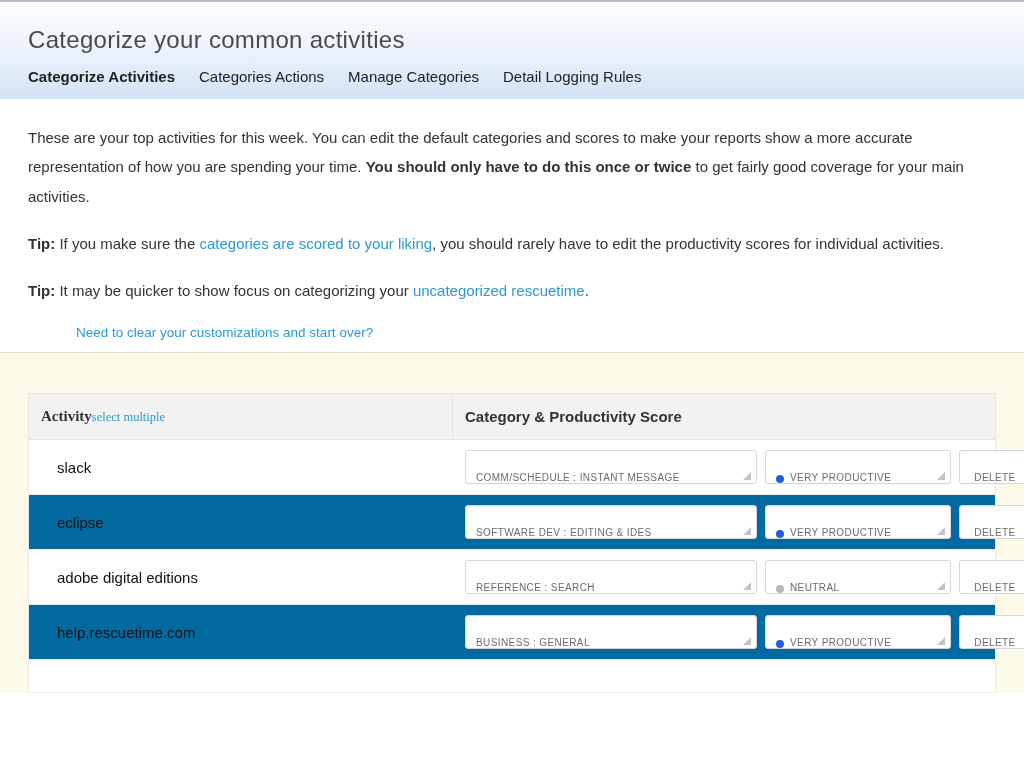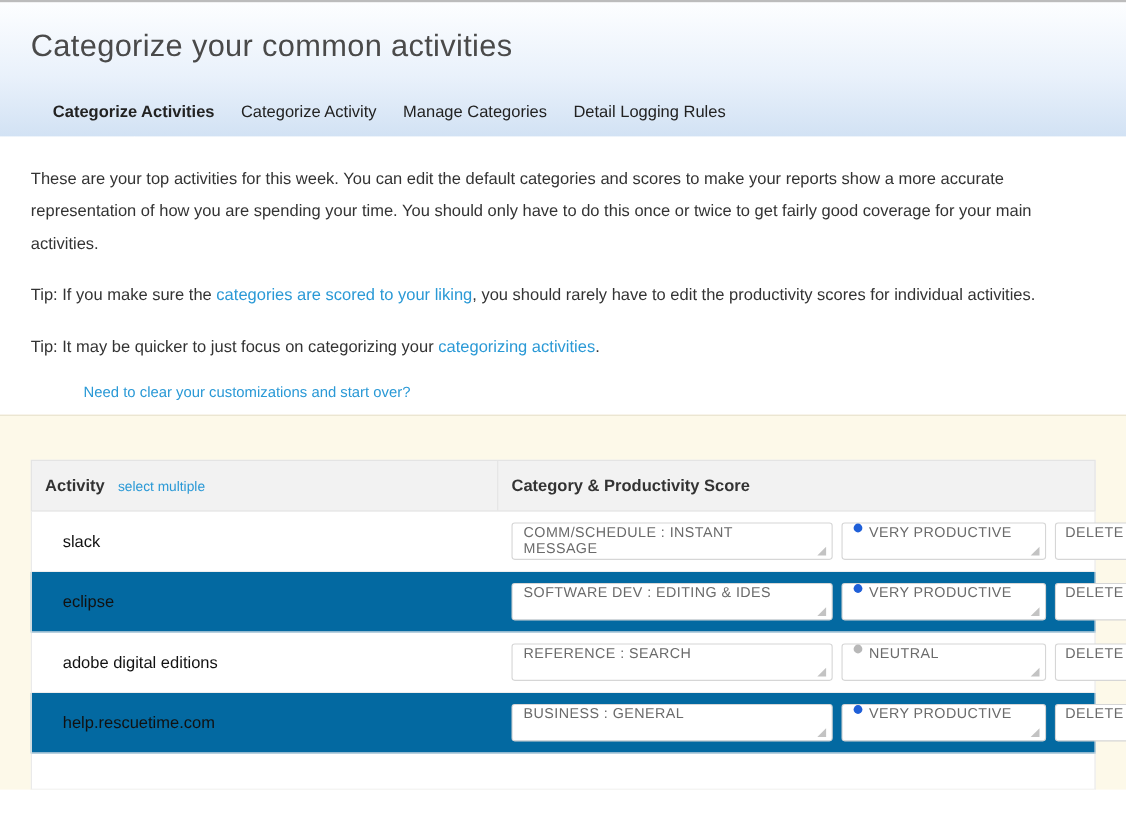--- a/index.html
+++ b/index.html
@@ -9,40 +9,39 @@
     background: #fff;
     width: 1024px;
     font-size: 15px;
   }
   .header-region {
     background: linear-gradient(to bottom, #fdfeff 0%, #e9f1fb 55%, #d2e2f4 100%);
     border-top: 2px solid #bcbcbc;
     padding: 24px 28px 0 28px;
   }
   .page-title {
-    font-size: 28px;
+    font-size: 24px;
     font-weight: 300;
     color: #4a4a4a;
-    margin-bottom: 27px;
+    margin-bottom: 6px;
     letter-spacing: .3px;
   }
   .tabs {
     display: flex;
     gap: 24px;
   }
   .tab {
     font-size: 15px;
     color: #222;
     padding: 8px 0 14px 0;
     cursor: pointer;
     position: relative;
   }
   .tab.active {
     font-weight: 700;
-    margin-left: 20px;
   }
   .tab.active::after {
     content: "";
     position: absolute;
     bottom: -10px;
     left: 50%;
     margin-left: -10px;
     width: 0; height: 0;
     border-left: 10px solid transparent;
     border-right: 10px solid transparent;
@@ -59,21 +58,21 @@
     color: #2f3a40;
     margin-bottom: 18px;
     letter-spacing: -.3px;
   }
   .para {
     font-size: 15px;
     line-height: 1.95;
     color: #333;
     margin-bottom: 18px;
   }
-  .para strong { font-weight: 400; }
+  .para strong { font-weight: 700; }
   a.link { color: #2a99d6; text-decoration: none; cursor: pointer; }
   .small-link { color: #2a99d6; font-size: 13.5px; cursor: pointer; margin-left: 48px; }
   .table-wrap {
     border-top: 1px solid #e7e2cd;
     background: #fdf9e9;
     padding: 40px 16px 0 16px;
   }
   .table {
     background: #fff;
     margin: 0 12px;
@@ -83,22 +82,22 @@
     background: #f2f2f2;
     border: 1px solid #e3e3e3;
   }
   .th-activity {
     flex: 0 0 424px;
     padding: 14px 12px;
     font-weight: 700;
     font-size: 15px;
     border-right: 1px solid #e3e3e3;
     display: flex;
-    align-items: center;
-    gap: 12px;
+    align-items: flex-end;
+    font-family: Liberation Serif, serif;
   }
   .th-activity .sel-mult { font-weight: 400; font-size: 12.5px; color: #2a99d6; cursor: pointer; }
   .th-score {
     flex: 1;
     padding: 14px 12px;
     font-weight: 700;
     font-size: 15px;
   }
   .row {
     display: flex;
@@ -123,23 +122,23 @@
     gap: 8px;
     align-items: center;
   }
   .dd {
     position: relative;
     border: 1px solid #d6d6d6;
     border-radius: 3px;
     background: #fff;
     height: 34px;
     display: flex;
-    align-items: flex-start;
+    align-items: flex-end;
     padding: 0 22px 0 10px;
-    font-size: 13px;
+    font-size: 10px;
     letter-spacing: .4px;
     color: #6b6b6b;
     cursor: pointer;
   }
   .dd .tri {
     position: absolute;
     right: 5px;
     bottom: 3px;
     width: 0; height: 0;
     border-left: 8px solid transparent;
@@ -154,38 +153,38 @@
     flex-shrink: 0;
   }
 </style>
 </head>
 <body>
 
 <div class="header-region">
   <h1 class="page-title">Categorize your common activities</h1>
   <div class="tabs">
     <div class="tab active">Categorize Activities</div>
-    <div class="tab">Categorize Activity</div>
+    <div class="tab">Categories Actions</div>
     <div class="tab">Manage Categories</div>
     <div class="tab">Detail Logging Rules</div>
   </div>
 </div>
 
 <div class="content">
 
   <p class="para">
     <span>These are your top activities for this week. You can edit the default categories and scores to make your reports show a more accurate representation of how you are spending your time. </span><strong>You should only have to do this once or twice</strong><span> to get fairly good coverage for your main activities.</span>
   </p>
 
   <p class="para">
     <strong>Tip:</strong><span> If you make sure the </span><a class="link">categories are scored to your liking</a><span>, you should rarely have to edit the productivity scores for individual activities.</span>
   </p>
 
   <p class="para">
-    <strong>Tip:</strong><span> It may be quicker to just focus on categorizing your </span><a class="link">categorizing activities</a><span>.</span>
+    <strong>Tip:</strong><span> It may be quicker to show focus on categorizing your </span><a class="link">uncategorized rescuetime</a><span>.</span>
   </p>
 
   <a class="small-link">Need to clear your customizations and start over?</a>
 </div>
 
 <div class="table-wrap">
   <div class="table">
     <div class="thead">
       <div class="th-activity">
         <span>Activity</span>

